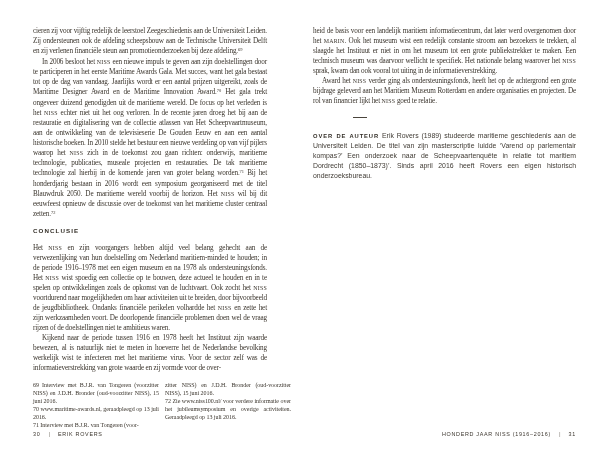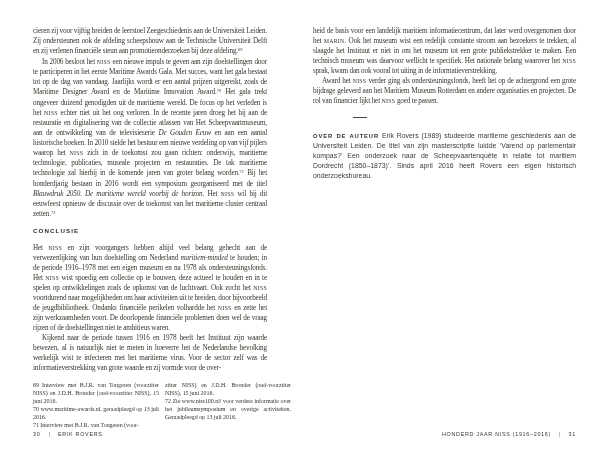--- a/index.html
+++ b/index.html
@@ -15,21 +15,21 @@
     margin:0; font-size:7.2px; line-height:10px; text-align:justify;
     letter-spacing:-0.15px; word-spacing:-0.1px;
   }
   .indent { text-indent:9px; }
 
   .section-heading {
     margin:7px 0 9px 0; font-family:"Liberation Sans", sans-serif;
     font-size:6.2px; font-weight:bold; letter-spacing:1.1px; color:#332e27;
   }
 
-  .run-i   { font-style:italic; }
+  .run-i   { }
   .run-sc  { font-size:0.82em; letter-spacing:0.25px; }
   .run-sup { font-size:0.62em; position:relative; top:-0.45em; letter-spacing:0; }
   .run-label {
     font-family:"Liberation Sans", sans-serif; font-weight:bold;
     font-size:0.84em; letter-spacing:0.9px; margin-right:3px; color:#332e27;
   }
 
   .footnotes {
     position:absolute; left:33px; top:382px; width:258px;
     display:flex; gap:6px;
@@ -56,21 +56,21 @@
   .footer-left  { left:33px; }
   .footer-right { right:24px; }
   .bar { color:#8a857d; font-size:6.2px; letter-spacing:0; }
 </style>
 </head>
 <body>
 
 <div class="spread">
 
   <section class="page page-left">
-    <p class="para"><span>cieren zij voor vijftig breiden de leerstoel Zeegeschiedenis aan de Universiteit Leiden. Zij ondersteunen ook de afdeling scheepsbouw aan de Technische Universiteit Delft en zij verlenen financiële steun aan promotieonderzoeken bij deze afdeling.</span><span class="run-sup">69</span></p>
+    <p class="para"><span>cieren zij voor vijftig redelijk de leerstoel Zeegeschiedenis aan de Universiteit Leiden. Zij ondersteunen ook de afdeling scheepsbouw aan de Technische Universiteit Delft en zij verlenen financiële steun aan promotieonderzoeken bij deze afdeling.</span><span class="run-sup">69</span></p>
     <p class="para indent"><span>In 2006 besloot het </span><span class="run-sc">NISS</span><span> een nieuwe impuls te geven aan zijn doelstellingen door te participeren in het eerste Maritime Awards Gala. Met succes, want het gala bestaat tot op de dag van vandaag. Jaarlijks wordt er een aantal prijzen uitgereikt, zoals de Maritime Designer Award en de Maritime Innovation Award.</span><span class="run-sup">70</span><span> Het gala trekt ongeveer duizend genodigden uit de maritieme wereld. De focus op het verleden is het </span><span class="run-sc">NISS</span><span> echter niet uit het oog verloren. In de recente jaren droeg het bij aan de restauratie en digitalisering van de collectie atlassen van Het Scheepvaartmuseum, aan de ontwikkeling van de televisieserie </span><span class="run-i">De Gouden Eeuw</span><span> en aan een aantal historische boeken. In 2010 stelde het bestuur een nieuwe verdeling op van vijf pijlers waarop het </span><span class="run-sc">NISS</span><span> zich in de toekomst zou gaan richten: onderwijs, maritieme technologie, publicaties, museale projecten en restauraties. De tak maritieme technologie zal hierbij in de komende jaren van groter belang worden.</span><span class="run-sup">71</span><span> Bij het honderdjarig bestaan in 2016 wordt een symposium georganiseerd met de titel </span><span class="run-i">Blauwdruk 2050. De maritieme wereld voorbij de horizon.</span><span> Het </span><span class="run-sc">NISS</span><span> wil bij dit eeuwfeest opnieuw de discussie over de toekomst van het maritieme cluster centraal zetten.</span><span class="run-sup">72</span></p>
     <h2 class="section-heading">CONCLUSIE</h2>
     <p class="para"><span>Het </span><span class="run-sc">NISS</span><span> en zijn voorgangers hebben altijd veel belang gehecht aan de verwezenlijking van hun doelstelling om Nederland </span><span class="run-i">maritiem-minded</span><span> te houden; in de periode 1916–1978 met een eigen museum en na 1978 als ondersteuningsfonds. Het </span><span class="run-sc">NISS</span><span> wist spoedig een collectie op te bouwen, deze actueel te houden en in te spelen op ontwikkelingen zoals de opkomst van de luchtvaart. Ook zocht het </span><span class="run-sc">NISS</span><span> voortdurend naar mogelijkheden om haar activiteiten uit te breiden, door bijvoorbeeld de jeugdbibliotheek. Ondanks financiële perikelen volhardde het </span><span class="run-sc">NISS</span><span> en zette het zijn werkzaamheden voort. De doorlopende financiële problemen doen wel de vraag rijzen of de doelstellingen niet te ambitieus waren.</span></p>
     <p class="para indent"><span>Kijkend naar de periode tussen 1916 en 1978 heeft het Instituut zijn waarde bewezen, al is natuurlijk niet te meten in hoeverre het de Nederlandse bevolking werkelijk wist te infecteren met het maritieme virus. Voor de sector zelf was de informatieverstrekking van grote waarde en zij vormde voor de over-</span></p>
   </section>
 
   <div class="footnotes">
     <div class="fncol">
       <p>69  Interview met B.J.R. van Tongeren (voorzitter NISS) en J.D.H. Bronder (oud-voorzitter NISS), 15 juni 2016.</p>
       <p>70  www.maritime-awards.nl, geraadpleegd op 13 juli 2016.</p>
@@ -83,21 +83,21 @@
   </div>
 
   <div class="footer footer-left">
     <span>30</span>
     <span class="bar">|</span>
     <span>ERIK ROVERS</span>
   </div>
 
   <section class="page page-right">
     <p class="para"><span>heid de basis voor een landelijk maritiem informatiecentrum, dat later werd overgenomen door het </span><span class="run-sc">MARIN</span><span>. Ook het museum wist een redelijk constante stroom aan bezoekers te trekken, al slaagde het Instituut er niet in om het museum tot een grote publiekstrekker te maken. Een technisch museum was daarvoor wellicht te specifiek. Het nationale belang waarover het </span><span class="run-sc">NISS</span><span> sprak, kwam dan ook vooral tot uiting in de informatieverstrekking.</span></p>
-    <p class="para indent"><span>Award het </span><span class="run-sc">NISS</span><span> verder ging als ondersteuningsfonds, heeft het op de achtergrond een grote bijdrage geleverd aan het Maritiem Museum Rotterdam en andere organisaties en projecten. De rol van financier lijkt het </span><span class="run-sc">NISS</span><span> goed te passen.</span></p>
+    <p class="para indent"><span>Award het </span><span class="run-sc">NISS</span><span> verder ging als ondersteuningsfonds, heeft het op de achtergrond een grote bijdrage geleverd aan het Maritiem Museum Rotterdam en andere organisaties en projecten. De rol van financier lijkt het </span><span class="run-sc">NISS</span><span> goed te relatie.</span></p>
     <div class="divider-rule"></div>
     <p class="author-bio"><span class="run-label">OVER DE AUTEUR</span><span>Erik Rovers (1989) studeerde maritieme geschiedenis aan de Universiteit Leiden. De titel van zijn masterscriptie luidde ‘Varend op parlementair kompas?’ Een onderzoek naar de Scheepvaartenquête in relatie tot maritiem Dordrecht (1850–1873)’. Sinds april 2016 heeft Rovers een eigen historisch onderzoeksbureau.</span></p>
   </section>
 
   <div class="footer footer-right">
     <span>HONDERD JAAR NISS (1916–2016)</span>
     <span class="bar">|</span>
     <span>31</span>
   </div>
 

